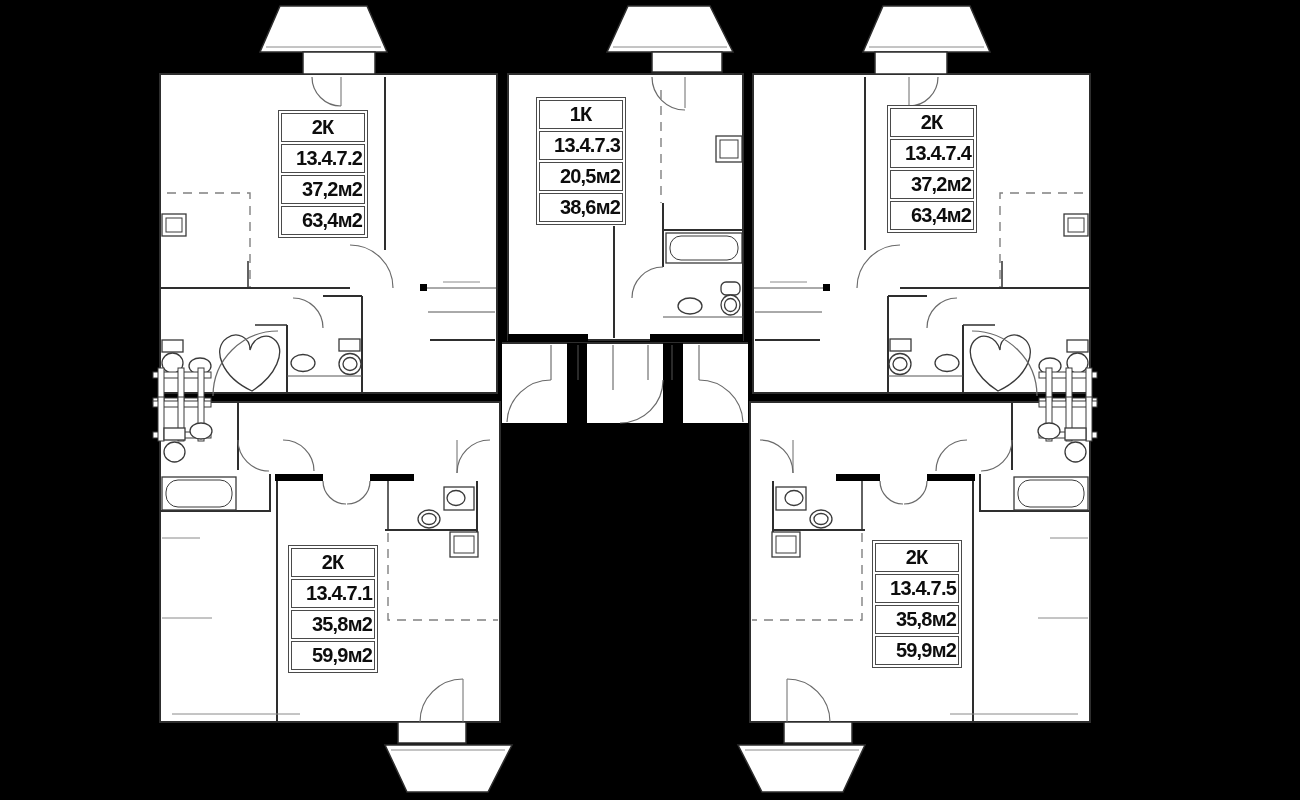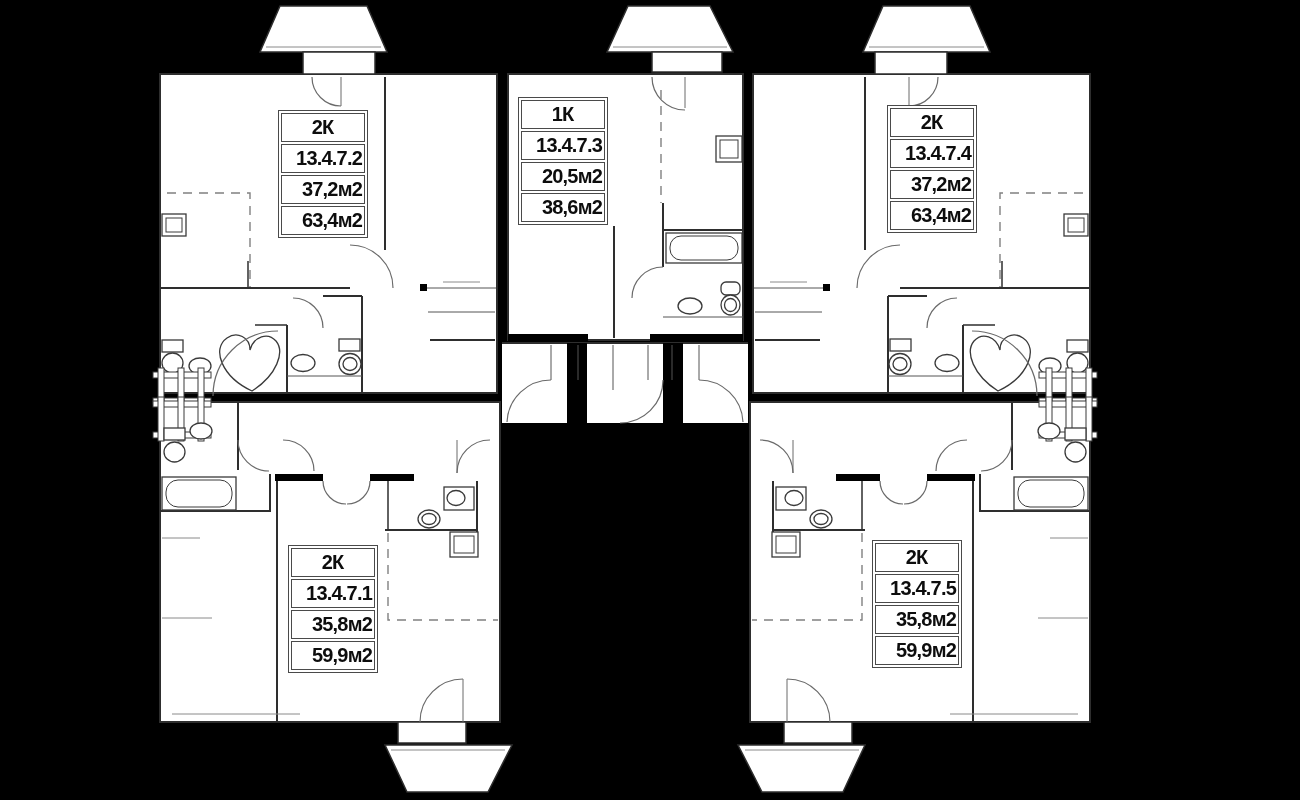--- a/index.html
+++ b/index.html
@@ -208,21 +208,21 @@
   </g>
 </svg>
 
   <div class="info-box" style="left:278px;top:110px;">
     <div class="info-row first">2К</div>
     <div class="info-row">13.4.7.2</div>
     <div class="info-row">37,2м2</div>
     <div class="info-row">63,4м2</div>
   </div>
 
-  <div class="info-box" style="left:518px;top:97px;text-align:center;">
+  <div class="info-box" style="left:536px;top:97px;text-align:center;">
     <div class="info-row first">1К</div>
     <div class="info-row">13.4.7.3</div>
     <div class="info-row">20,5м2</div>
     <div class="info-row">38,6м2</div>
   </div>
 
   <div class="info-box" style="left:887px;top:105px;">
     <div class="info-row first">2К</div>
     <div class="info-row">13.4.7.4</div>
     <div class="info-row">37,2м2</div>

